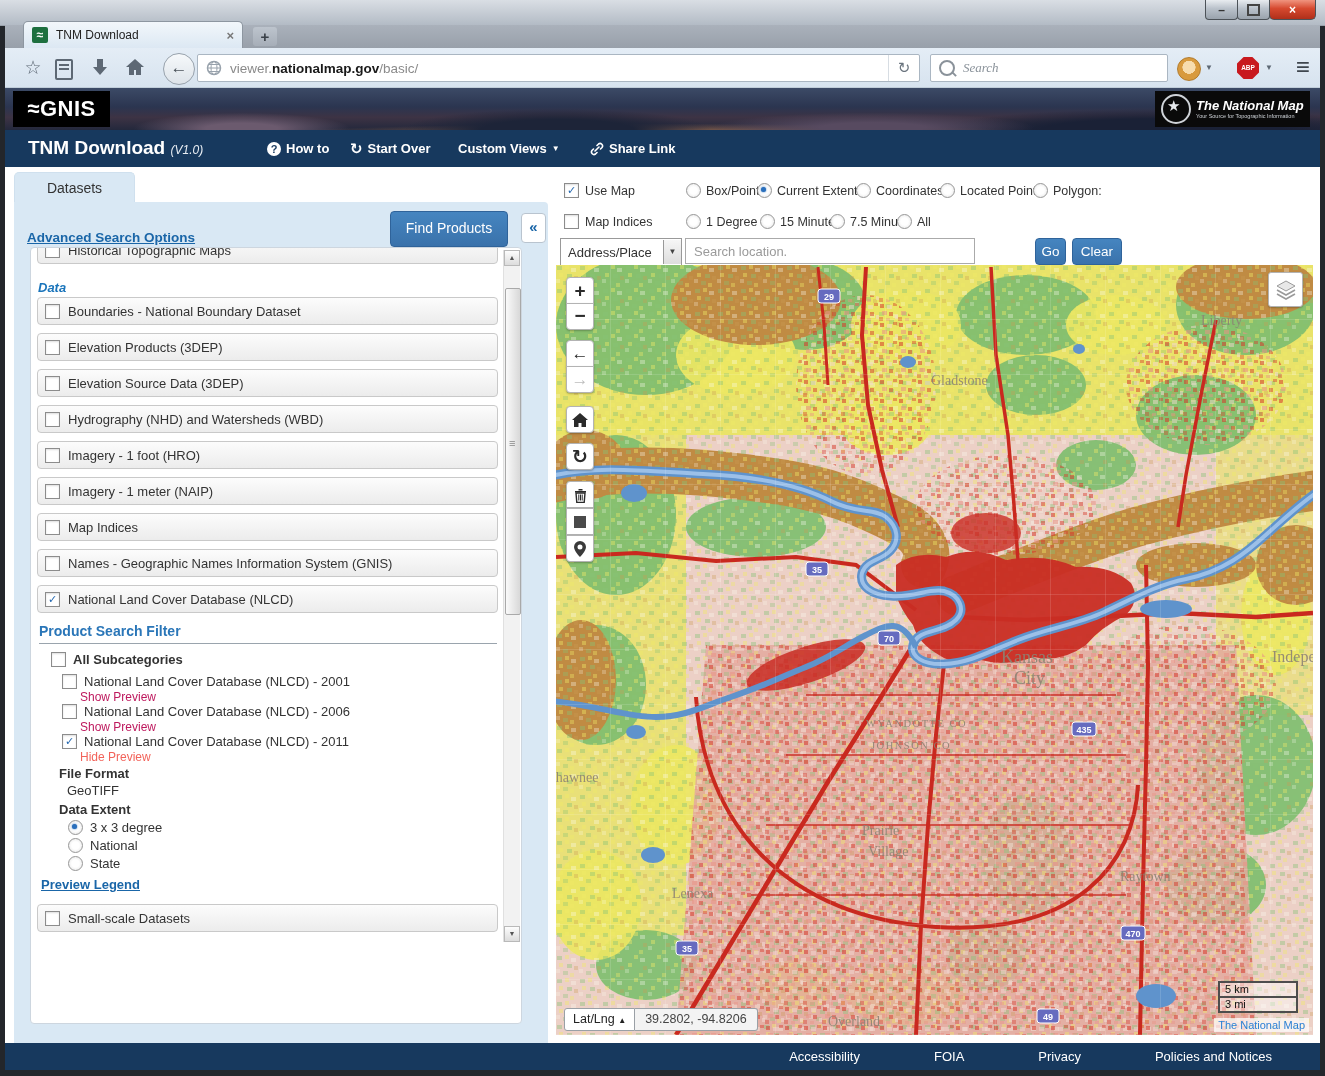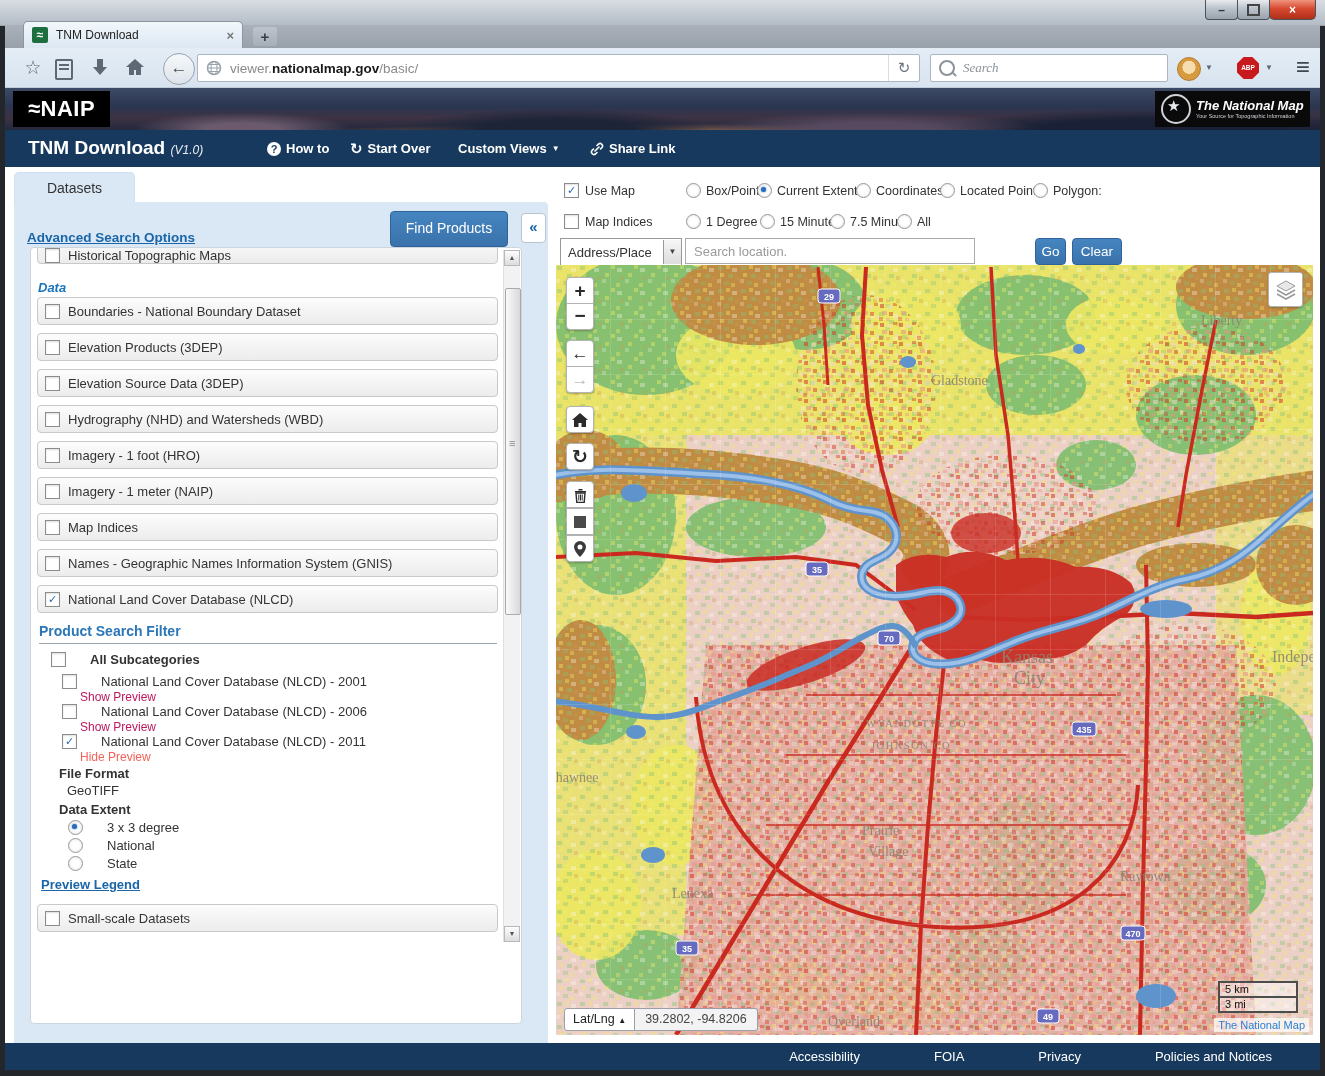--- a/index.html
+++ b/index.html
@@ -78,21 +78,21 @@
   .dsrow{position:absolute;left:6px;width:461px;height:28px;background:linear-gradient(#fcfcfc,#ececec);border:1px solid #c9c9c9;border-radius:4px;
          display:flex;align-items:center;padding-left:7px;box-sizing:border-box;font-size:13px;color:#333;gap:8px;}
   .cb{width:13px;height:13px;background:#fff;border:1px solid #8c8c8c;box-shadow:inset 0 1px 2px #ddd;flex:none;
       font-size:11px;font-weight:bold;color:#2468b0;line-height:12px;text-align:center;}
   .radio{width:13px;height:13px;border-radius:50%;border:1px solid #979797;background:radial-gradient(#fff 40%,#e2e2e2);flex:none;position:relative;}
   .radio .dot{position:absolute;left:3px;top:3px;width:5px;height:5px;border-radius:50%;background:transparent;}
   .radio.sel .dot{background:#2a6fbc;box-shadow:0 0 2px #2a6fbc;}
   .datahdr{position:absolute;left:7px;font-size:13px;font-weight:bold;font-style:italic;color:#1b75bb;}
   .filterttl{position:absolute;left:8px;font-size:14px;font-weight:bold;color:#2a76b8;}
   .hr{position:absolute;left:8px;width:458px;height:1px;background:#9aa4ad;}
-  .subrow{position:absolute;display:flex;align-items:center;gap:24px;font-size:13px;color:#333;}
+  .subrow{position:absolute;display:flex;align-items:center;gap:7px;font-size:13px;color:#333;}
   .bold{font-weight:bold;}
   .minilink{position:absolute;font-size:12px;color:#be185d;}
   .minilink.hide{color:#f2635a;}
   .plainval{position:absolute;font-size:13px;color:#333;}
   .pl{position:absolute;font-size:13px;font-weight:bold;color:#1a66a8;text-decoration:underline;}
   
   .sbar{position:absolute;right:1px;top:2px;width:16px;height:692px;background:#f2f2f2;border-left:1px solid #e0e0e0;}
   .sbtn{position:absolute;left:0;width:16px;height:16px;background:linear-gradient(#fdfdfd,#dcdcdc);border:1px solid #b9b9b9;box-sizing:border-box;
         color:#555;font-size:7px;text-align:center;line-height:14px;}
   .sthumb{position:absolute;left:1px;top:38px;width:14px;height:325px;background:linear-gradient(90deg,#fafafa,#d8d8d8);border:1px solid #a9a9a9;border-radius:2px;}
@@ -182,21 +182,21 @@
     <div class="abs monkey"></div>
     <div class="abs caret" style="left:1200px;">▼</div>
     <div class="abs abp">ABP</div>
     <div class="abs caret" style="left:1260px;">▼</div>
     <div class="abs hamb">≡</div>
   </div>
 
   <div class="abs banner">
     <div class="abs usgsbox">
         <span>≈</span>
-        <span>NAIP</span>
+        <span>GNIS</span>
       </div>
     <div class="abs tnmbox">
       <span class="tnmstar"></span>
       <span>
           <div class="tnmtitle">The National Map</div>
             <div class="tnmsub">Your Source for Topographic Information</div>
         </span>
     </div>
   </div>
 
@@ -226,21 +226,21 @@
 
     <div class="abs dstab">Datasets</div>
     <div class="abs panel">
       <div class="abs advlink">Advanced Search Options</div>
       <div class="abs findbtn">Find Products</div>
       <div class="abs collbtn">«</div>
 
       <div class="abs listcard">
         <div class="rows">
 
-          <div class="dsrow" style="top:-12px;align-items:flex-end;">
+          <div class="dsrow" style="top:-12px;">
             <span class="cb"></span>
             <span>Historical Topographic Maps</span>
           </div>
 
           <div class="datahdr" style="top:32px;">Data</div>
 
           <div class="dsrow" style="top:49px;">
               <span class="cb"></span>
               <span>Boundaries - National Boundary Dataset</span>
             </div>

